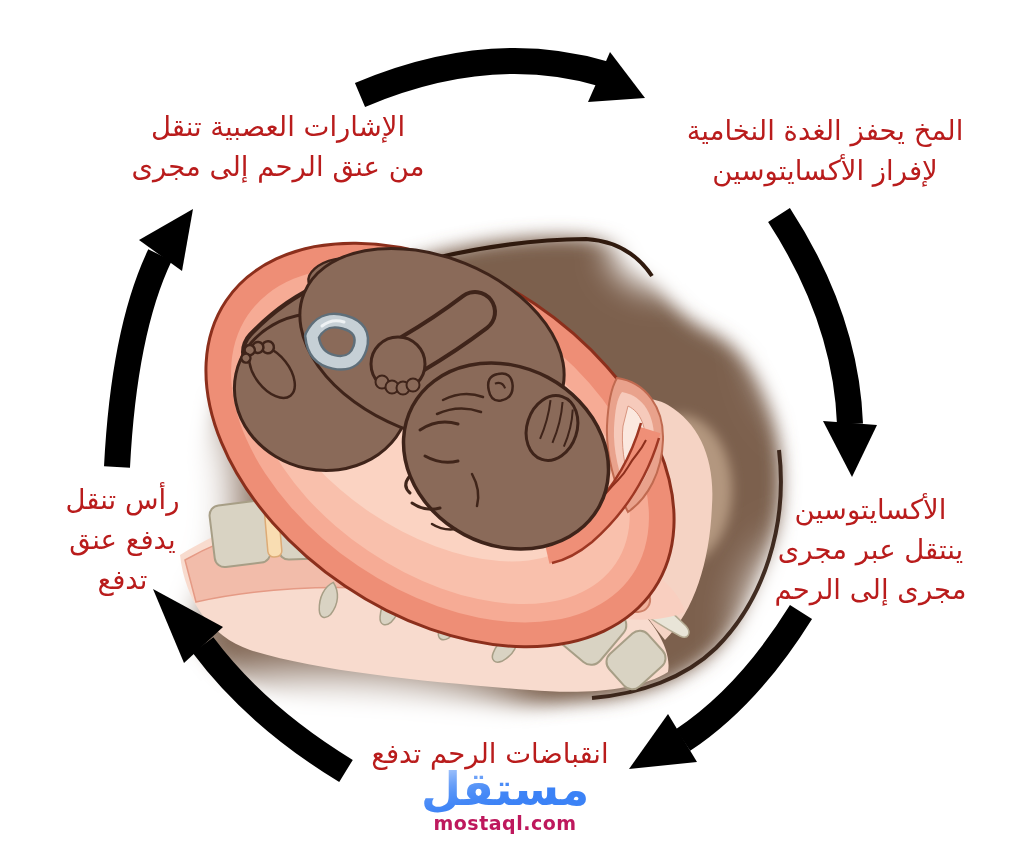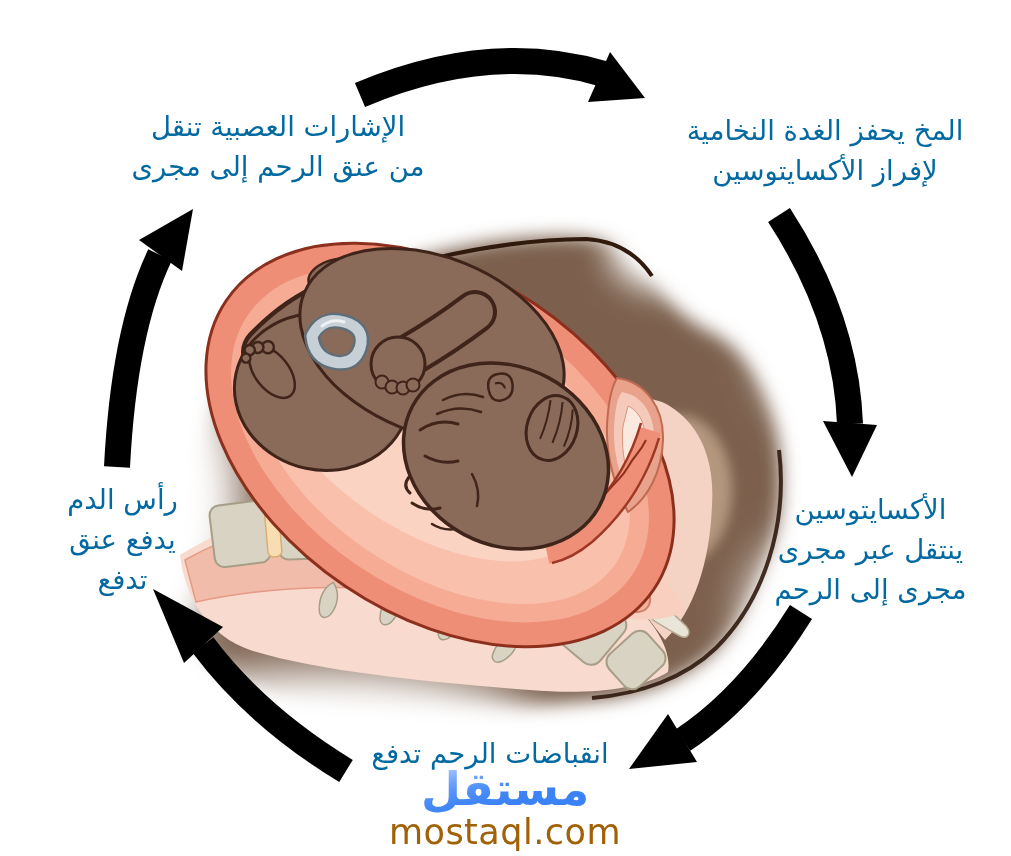--- a/index.html
+++ b/index.html
@@ -3,30 +3,30 @@
 <meta charset="utf-8">
 <style>
   html,body{margin:0;padding:0;background:#ffffff;}
   .stage{
     position:relative;width:1011px;height:856px;background:#ffffff;
     overflow:hidden;font-family:"DejaVu Sans",sans-serif;
   }
   svg.scene{position:absolute;left:0;top:0;z-index:2;}
   .label{
     position:absolute;text-align:center;font-size:27.5px;line-height:40px;
-    color:#0369a1;direction:rtl;z-index:3;white-space:nowrap;
+    color:#b91c1c;direction:rtl;z-index:3;white-space:nowrap;
   }
   .label .ln{display:block;}
   .wm-ar{
     position:absolute;left:380px;top:762px;width:250px;text-align:center;
     font-size:46px;font-weight:bold;color:#3b82f6;direction:rtl;z-index:1;
   }
   .wm-en{
     position:absolute;left:380px;top:812px;width:250px;text-align:center;
-    font-size:35px;color:#a16207;letter-spacing:.5px;z-index:1;
+    font-size:19px;color:#be185d;letter-spacing:.5px;z-index:1;font-weight:bold;
   }
 </style>
 </head>
 <body>
 
 <div class="stage">
 
   <div class="wm-ar">مستقل</div>
   <div class="wm-en">mostaql.com</div>
 
@@ -254,21 +254,21 @@
     <span class="ln">من عنق الرحم إلى مجرى</span>
   </div>
 
   <div class="label" style="left:768px;top:489px;width:205px;" dir="rtl">
     <span class="ln">الأكسايتوسين</span>
     <span class="ln">ينتقل عبر مجرى</span>
     <span class="ln">مجرى إلى الرحم</span>
   </div>
 
   <div class="label" style="left:30px;top:479px;width:185px;" dir="rtl">
-    <span class="ln">رأس الدم</span>
+    <span class="ln">رأس تنقل</span>
     <span class="ln">يدفع عنق</span>
     <span class="ln">تدفع</span>
   </div>
 
   <div class="label" style="left:305px;top:733px;width:370px;" dir="rtl">
     <span class="ln">انقباضات الرحم تدفع</span>
   </div>
 
 </div>
 

